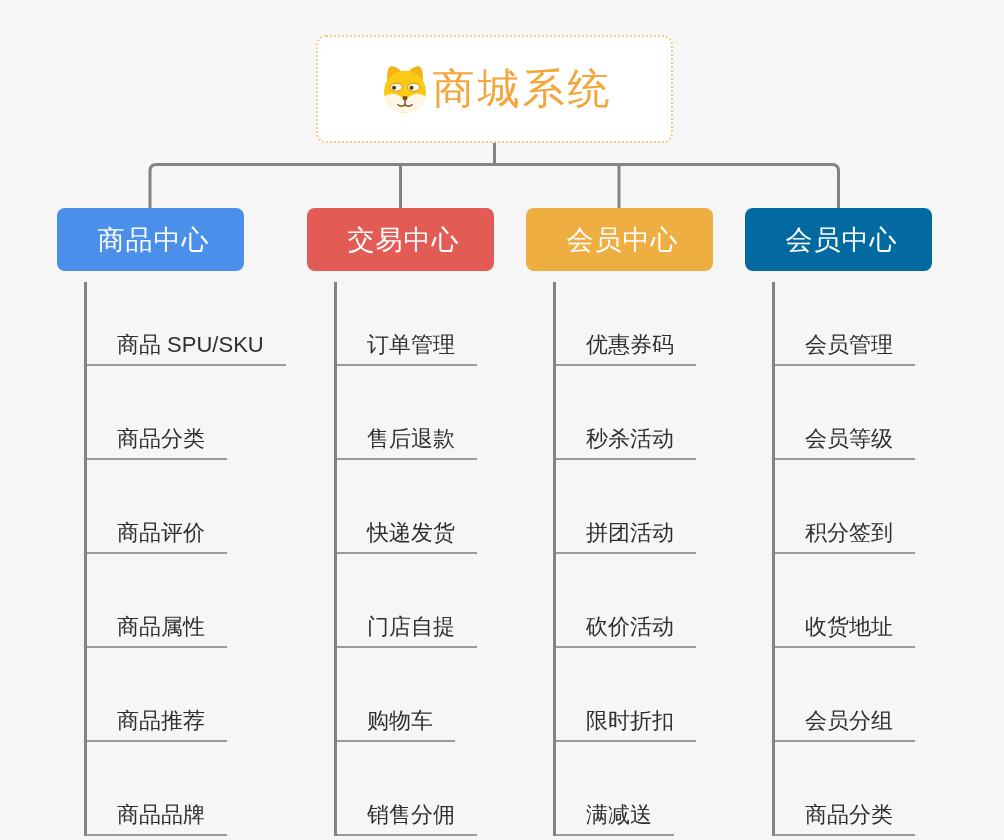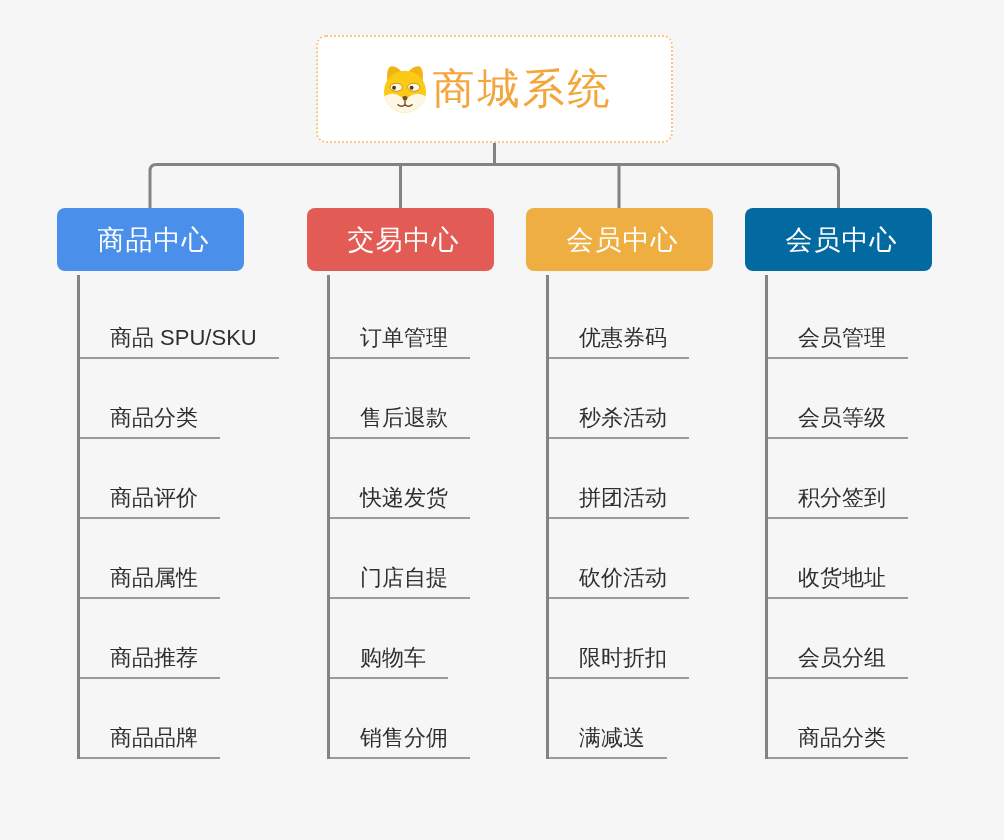--- a/index.html
+++ b/index.html
@@ -35,24 +35,24 @@
   .b4{left:745px;}
   .branch-box{
     width:187px;height:63px;border-radius:8px;
     display:flex;align-items:center;justify-content:center;
     font-size:27px;color:#FFFFFF;letter-spacing:1px;
     box-sizing:border-box;
     padding-left:6px;
   }
   .items{
     position:absolute;left:16px;top:63px;
-    margin:4px;padding:0;list-style:none;
+    margin:11px;padding:0;list-style:none;
     border-left:3px solid #838383;
   }
-  .items li{height:80px;display:flex;align-items:flex-end;}
+  .items li{height:94px;display:flex;align-items:flex-end;}
   .items li:first-child{height:84px;}
   .item-label{
     display:inline-block;white-space:nowrap;
     font-size:22px;color:#2F2F2F;line-height:1.2;
     padding:0 22px 6px 30px;
     border-bottom:2px solid #9A9A9A;
   }
 </style>
 </head>
 <body style="background: rgb(246, 246, 246);">

